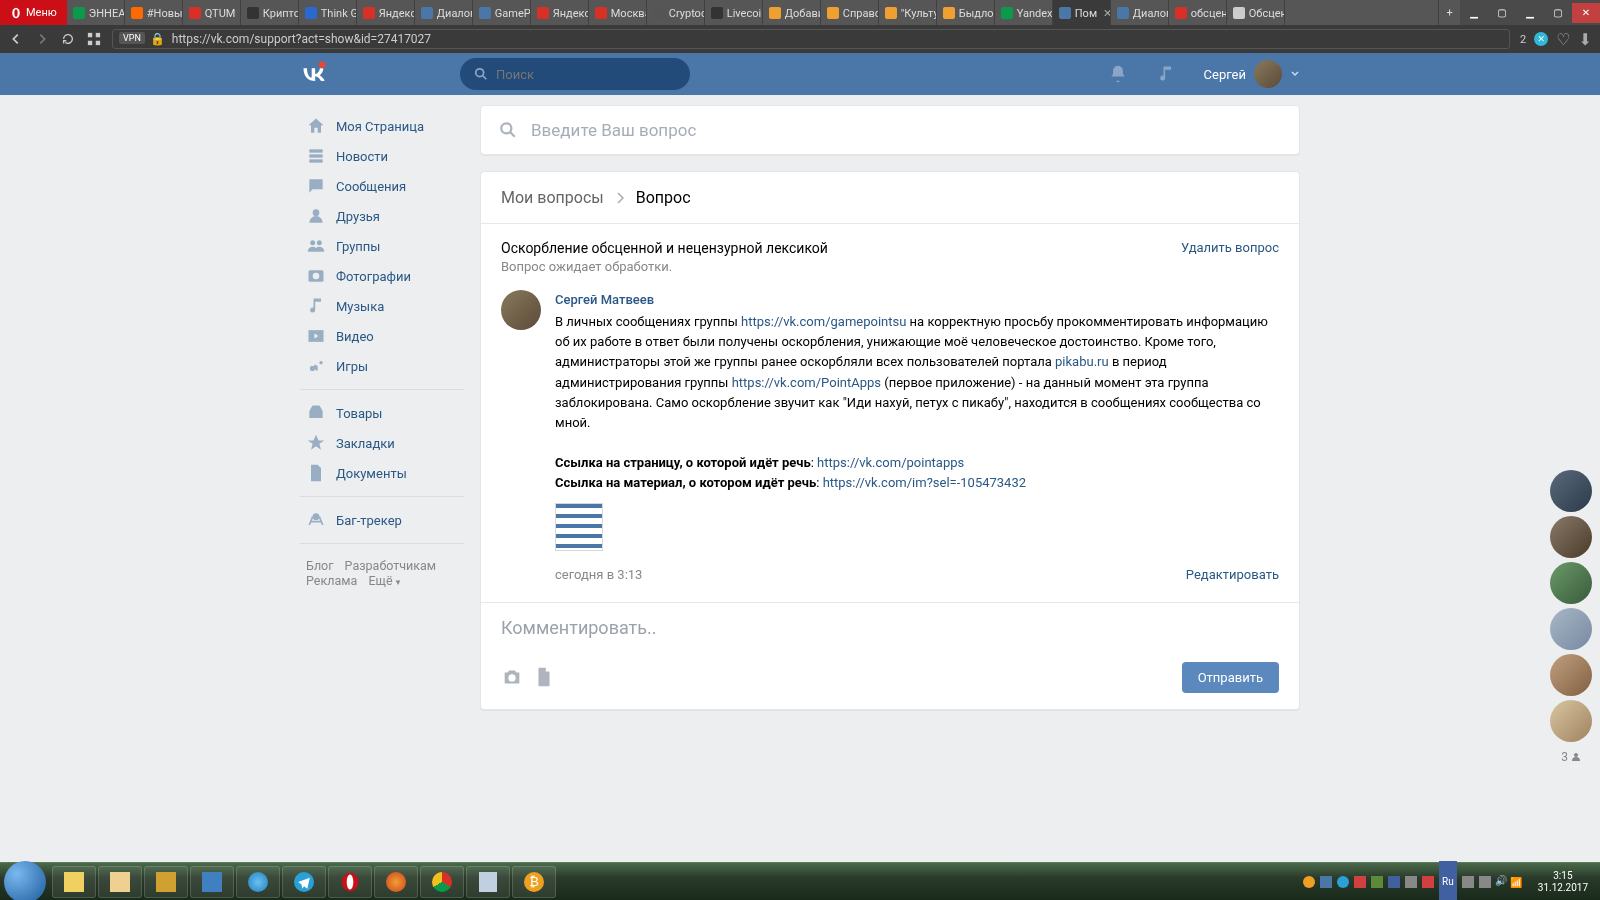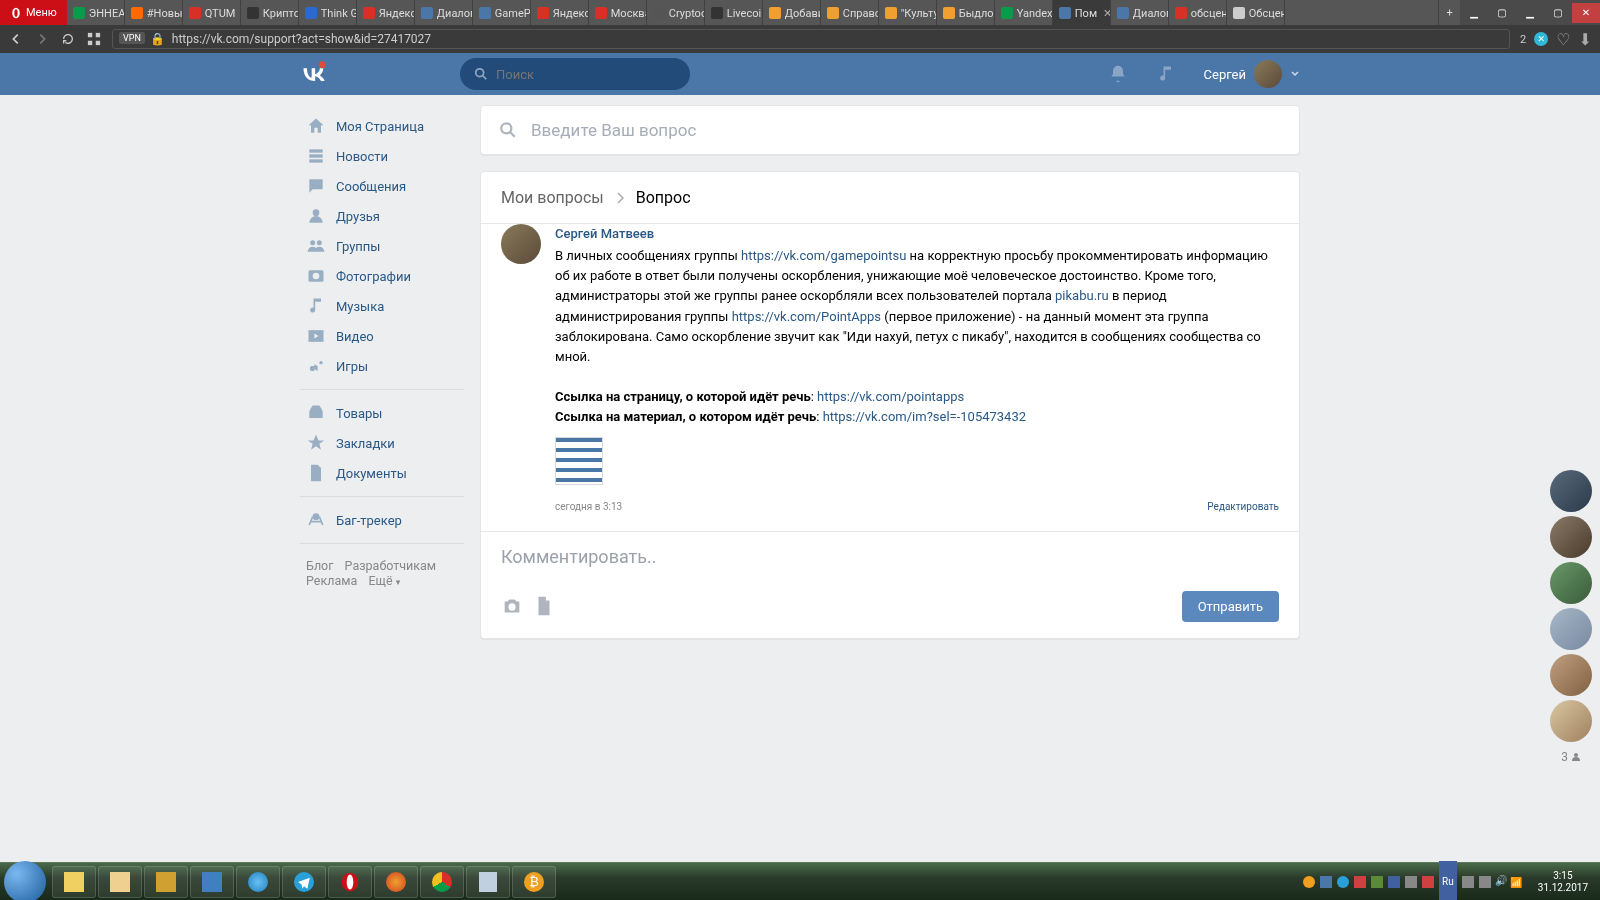--- a/index.html
+++ b/index.html
@@ -53,21 +53,21 @@
 .subtitle{font-size:13px;color:#888;margin-top:3px}
 .delete-link{color:#2a5885;font-size:13px;cursor:pointer}
 .notice{margin:0 20px 20px;background:#f9f6e7;border:1px solid #eee4b5;border-radius:4px;padding:14px 16px;font-size:13px;color:#333;line-height:1.5}
 .notice b{color:#000}
 .post{padding:0 20px 16px;display:flex;gap:14px}
 .post-ava{width:40px;height:40px;border-radius:50%;background:linear-gradient(135deg,#8a7a5a,#5a4a3a);flex-shrink:0}
 .post-body{flex:1;font-size:13px;line-height:1.55;color:#000}
 .post-body .author{color:#2a5885;font-weight:500;margin-bottom:2px;display:block}
 .post-body a{color:#2a5885;text-decoration:none}
 .attachment{width:48px;height:48px;border:1px solid #d6d8db;margin-top:10px;background:repeating-linear-gradient(#4a76a8 0 4px,#fff 4px 10px)}
-.post-footer{display:flex;justify-content:space-between;margin-top:14px;font-size:10px;color:#888}
+.post-footer{display:flex;justify-content:space-between;margin-top:14px;font-size:13px;color:#888}
 .edit-link{color:#2a5885;cursor:pointer}
 .comment-row{border-top:1px solid #e7e8ec;padding:14px 20px}
 .comment-row input{border:none;outline:none;font-size:18px;width:100%;color:#333}
 .comment-row input::placeholder{color:#9ba2ab}
 .actions-row{padding:10px 20px 16px;display:flex;align-items:center;gap:10px}
 .act-ico{width:22px;height:22px;color:#aeb5bd}
 .send-btn{margin-left:auto;background:#5b88bd;color:#fff;border:none;border-radius:4px;padding:8px 16px;font-size:13px;cursor:pointer}
 
 .friends-rail{position:fixed;right:8px;top:470px;display:flex;flex-direction:column;gap:4px;align-items:center}
 .friend-bubble{width:42px;height:42px;border-radius:50%;background:linear-gradient(135deg,#a8c0d8,#6080a0)}
@@ -398,20 +398,27 @@
       <input placeholder="Введите Ваш вопрос" style="">
     </div>
 
     <div class="card">
       <div class="breadcrumb">
         <span class="link">Мои вопросы</span>
         <svg width="8" height="12" viewBox="0 0 8 12">
             <path d="M2 1l5 5-5 5" stroke="#aaa" fill="none" stroke-width="1.5"></path>
           </svg>
         <span class="current">Вопрос</span>
+      </div>
+      <div class="title-row">
+        <div>
+          <h2>Оскорбление обсценной и нецензурной лексикой</h2>
+          <div class="subtitle">Вопрос ожидает обработки.</div>
+        </div>
+        <span class="delete-link">Удалить вопрос</span>
       </div>
       <div class="post">
         <div class="post-ava"></div>
         <div class="post-body">
           <span class="author">Сергей Матвеев</span>
           <span>В личных сообщениях группы </span><a>https://vk.com/gamepointsu</a><span> на корректную просьбу прокомментировать информацию об их работе в ответ были получены оскорбления, унижающие моё человеческое достоинство. Кроме того, администраторы этой же группы ранее оскорбляли всех пользователей портала </span><a>pikabu.ru</a><span> в период администрирования группы </span><a>https://vk.com/PointApps</a><span> (первое приложение) - на данный момент эта группа заблокирована. Само оскорбление звучит как "Иди нахуй, петух с пикабу", находится в сообщениях сообщества со мной.</span>
           <br><br>
           <b>Ссылка на страницу, о которой идёт речь</b>: <a>https://vk.com/pointapps</a><br>
           <b>Ссылка на материал, о котором идёт речь</b>: <a>https://vk.com/im?sel=-105473432</a>
           <div class="attachment"></div>

